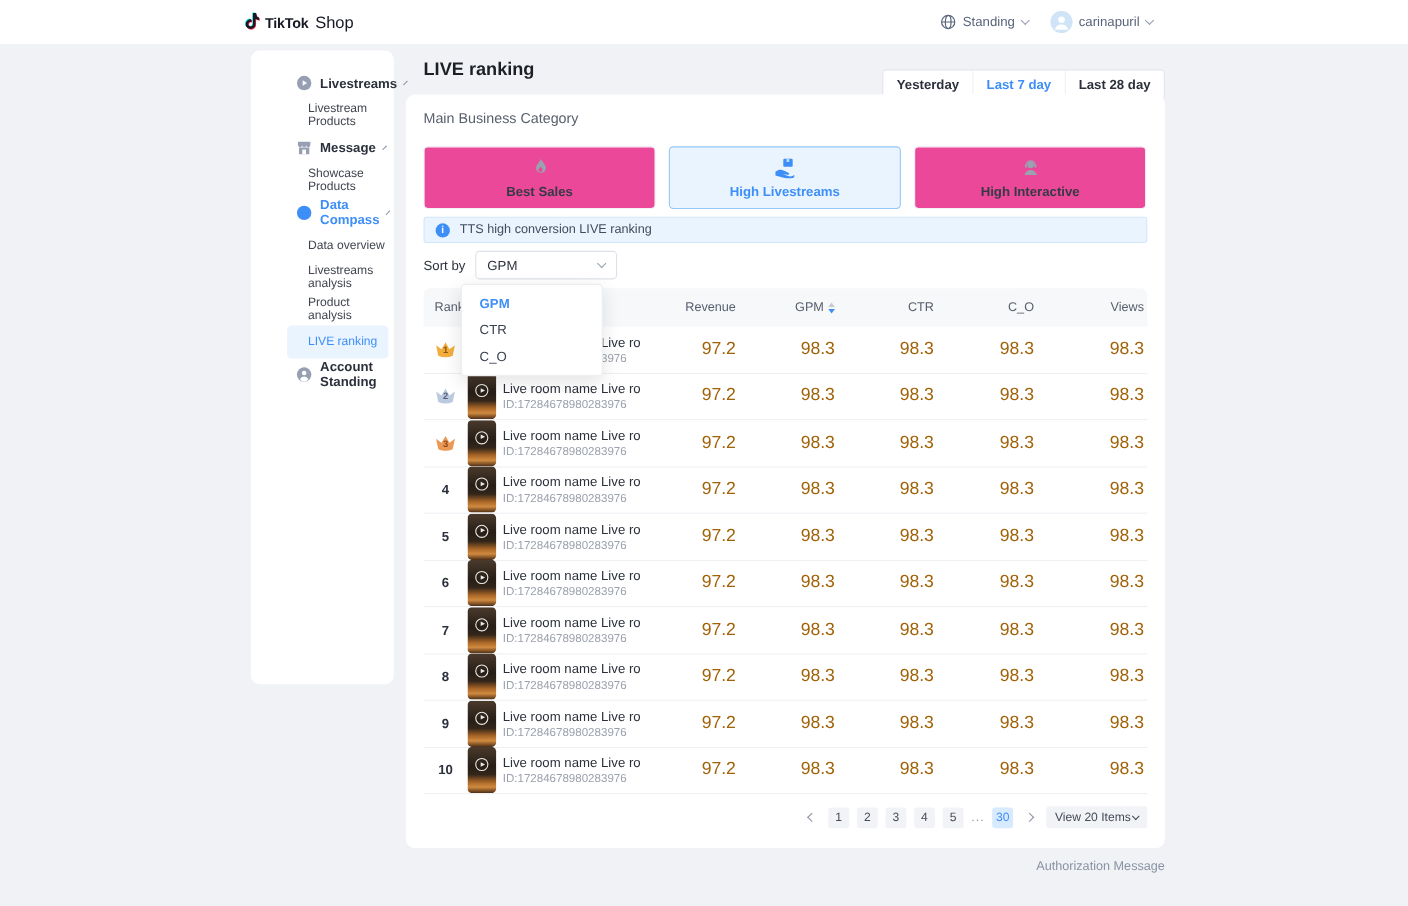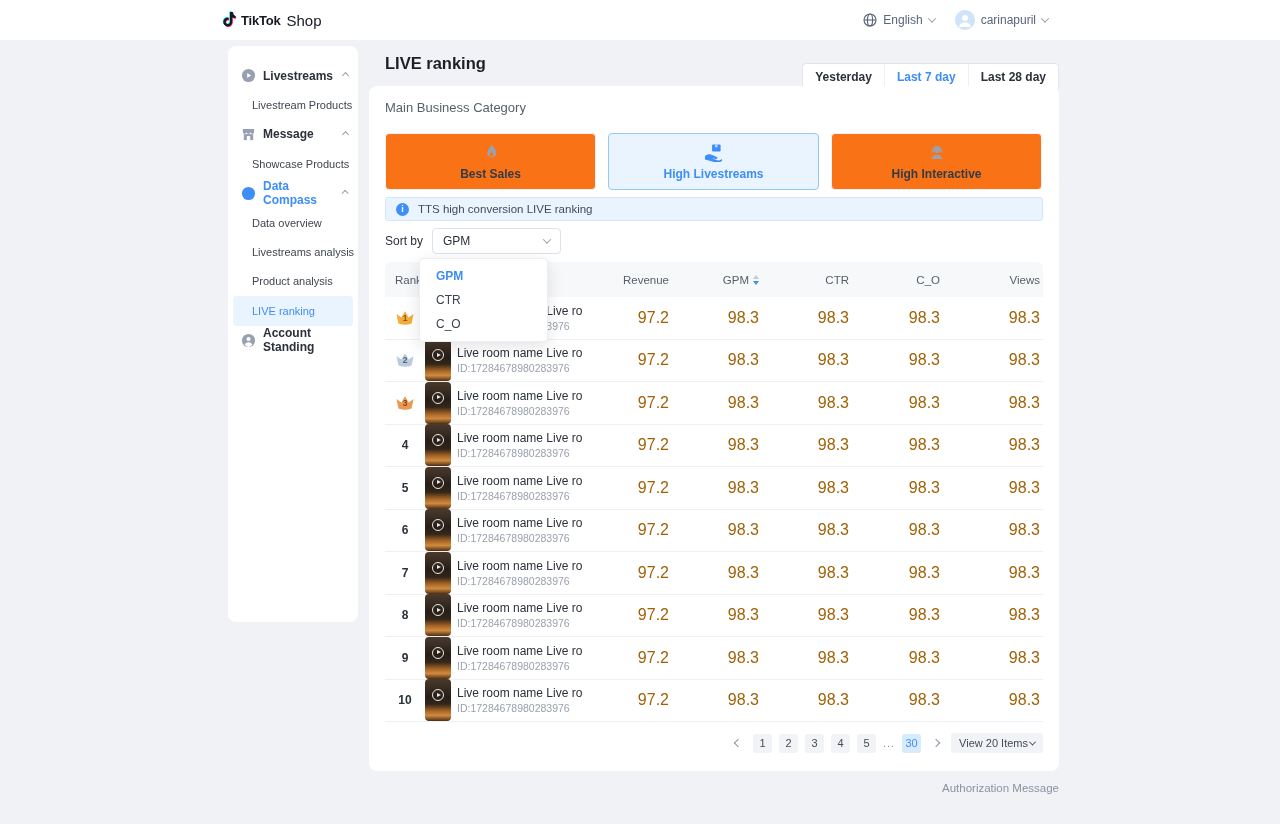--- a/index.html
+++ b/index.html
@@ -20,21 +20,21 @@
   .topbar-right { position:absolute; right:232px; top:0; height:40px; display:flex; align-items:center; gap:20px; }
   .tb-item { display:flex; align-items:center; gap:6px; font-size:12px; color:#59657a; cursor:pointer; }
   .avatar { width:20px; height:20px; border-radius:50%; background:#cfe4f7; display:flex; align-items:center; justify-content:center; overflow:hidden; }
   
   .chev { display:inline-block; width:6px; height:6px; border-right:1.4px solid #98a0af; border-bottom:1.4px solid #98a0af; }
   .chev.down { transform:rotate(45deg) translate(-1px,-1px); }
   .chev.up { transform:rotate(-135deg); }
   .chev.left { transform:rotate(135deg); }
   .chev.right { transform:rotate(-45deg); }
   
-  .sidebar { position:absolute; left:228px; top:46px; width:130px; height:576px; background:#fff; border-radius:8px; padding-top:15px; }
+  .sidebar { position:absolute; left:228px; top:46px; width:130px; height:576px; background:#fff; border-radius:8px; padding-top:15px;padding-left:28px; }
   .sb-item { height:29.4px; display:flex; align-items:center; cursor:pointer; }
   .sb-item.group { padding:0 10px 0 13px; gap:7px; font-size:12px; font-weight:700; color:#2b303b; }
   .sb-item.group .chev { margin-left:auto; width:5px; height:5px; }
   .sb-item.group.accent { color:#3e8ef7; }
   .sb-item.child { padding-left:24px; font-size:11px; color:#40454f; }
   .sb-item.child.selected { margin:0 5px; padding-left:19px; border-radius:4px; background:#eaf4fe; color:#3e8ef7; }
   .sb-icon { display:flex; width:15px; height:15px; }
   
   .page-title { position:absolute; left:385px; top:54px; font-size:16.5px; font-weight:700; color:#1c2026; }
   .header-right { position:absolute; right:221px; top:50px; display:flex; align-items:center; gap:12px; }
@@ -43,21 +43,21 @@
   .range-btn { padding:0 12px; height:26px; line-height:26px; font-size:12px; color:#2b303b; font-weight:600; border-left:1px solid #eef0f4; cursor:pointer; white-space:nowrap; }
   .range-btn:first-child { border-left:none; }
   .range-btn.active { color:#3e8ef7; }
   
   .card { position:absolute; left:369px; top:86px; width:690px; height:685px; background:#fff; border-radius:8px; }
   .cat-row { position:absolute; left:16px; top:14px; display:flex; align-items:center; }
   .cat-label { font-size:13px; color:#59606d; margin-right:0; }
   .select { background:#fff; border:1px solid #dde2ea; border-radius:4px; display:flex; align-items:center; justify-content:space-between; padding:0 10px; font-size:12px; color:#2b303b; cursor:pointer; }
   .select-cat { width:160px; height:28px; }
   .tabs { position:absolute; left:16px; top:47px; width:658px; display:flex; gap:12px; }
-  .tab { width:211px; height:57px; background:#f97316; border:1px solid #f1f3f8; border-radius:4px; display:flex; flex-direction:column; align-items:center; justify-content:center; gap:4px; cursor:pointer; }
+  .tab { width:211px; height:57px; background:#ec4899; border:1px solid #f1f3f8; border-radius:4px; display:flex; flex-direction:column; align-items:center; justify-content:center; gap:4px; cursor:pointer; }
   .tab-label { font-size:12px; font-weight:600; color:#353b46; }
   .tab.active { background:#eaf4fe; border-color:#93c8f9; }
   .tab.active .tab-label { color:#3e8ef7; }
   .tab-ic { height:20px; display:flex; align-items:center; }
   .banner { position:absolute; left:16px; top:111px; width:658px; height:24px; background:#e9f4fe; border:1px solid #d2e7fc; border-radius:3px; display:flex; align-items:center; gap:9px; padding:0 10px; }
   .info-icon { width:13px; height:13px; border-radius:50%; background:#3e8ef7; color:#fff; font-size:9px; font-weight:700; display:flex; align-items:center; justify-content:center; font-style:normal; flex:none; }
   .banner-text { font-size:11.5px; color:#414b5e; }
   .sort-row { position:absolute; left:16px; top:142px; display:flex; align-items:center; gap:9px; }
   .sort-label { font-size:12px; color:#2b303b; }
   .select-sort { width:129px; height:26px; }
@@ -123,21 +123,21 @@
   </div>
   <div class="topbar-right">
     <div class="tb-item">
       <span style="display:flex;">
         <svg width="14" height="14" viewBox="0 0 14 14" fill="none" stroke="#59657a" stroke-width="1.1">
           <circle cx="7" cy="7" r="6"></circle>
             <ellipse cx="7" cy="7" rx="2.6" ry="6"></ellipse>
             <line x1="1" y1="7" x2="13" y2="7"></line>
         </svg>
       </span>
-      <span>English</span>
+      <span>Standing</span>
       <i class="chev down"></i>
     </div>
     <div class="tb-item">
       <span class="avatar">
         <svg width="20" height="20" viewBox="0 0 20 20">
           <circle cx="10" cy="10" r="10" fill="#cfe4f7"></circle>
           <circle cx="10" cy="8" r="3" fill="#fff"></circle>
           <path d="M4 17a6.2 6.2 0 0 1 12 0z" fill="#fff"></path>
         </svg>
       </span>

